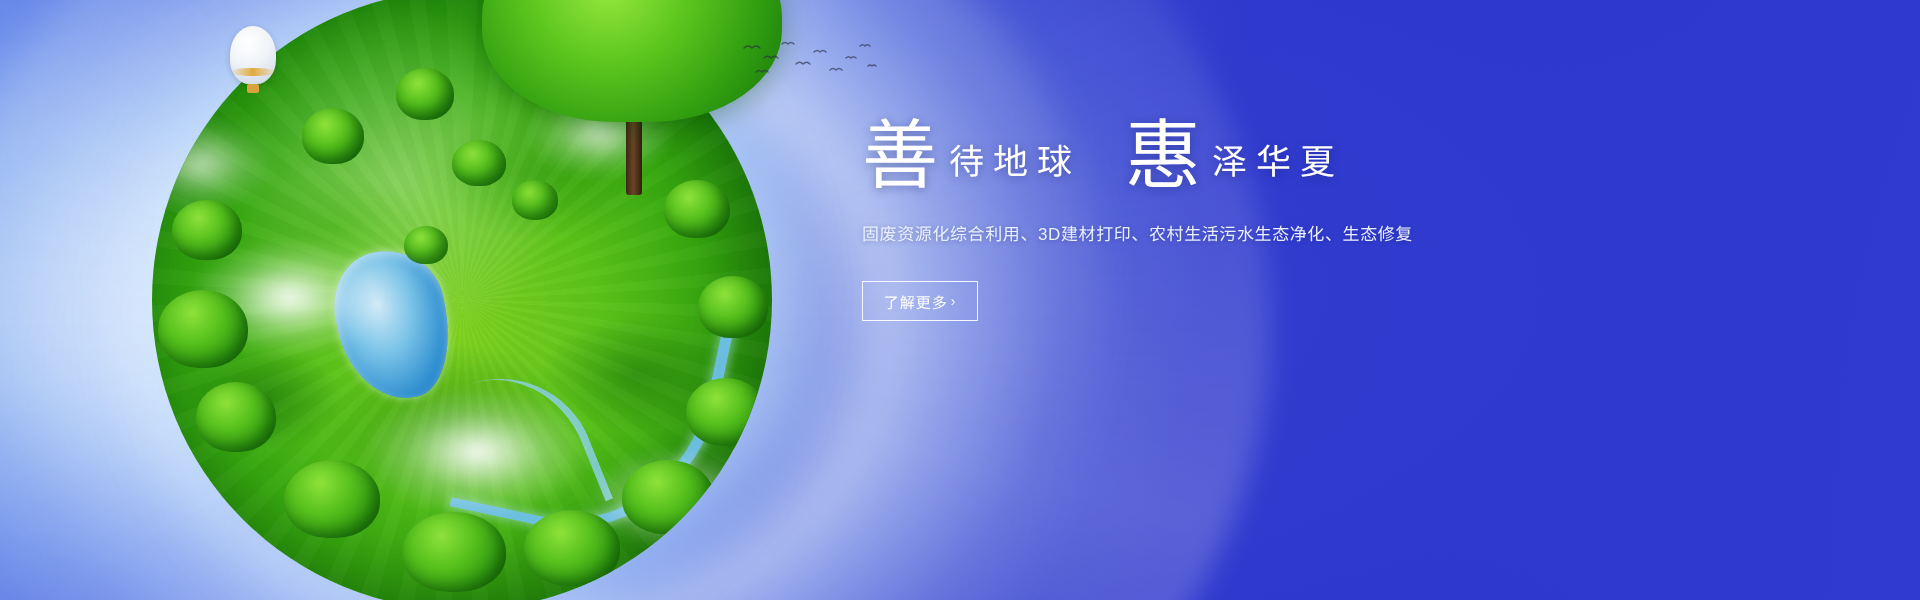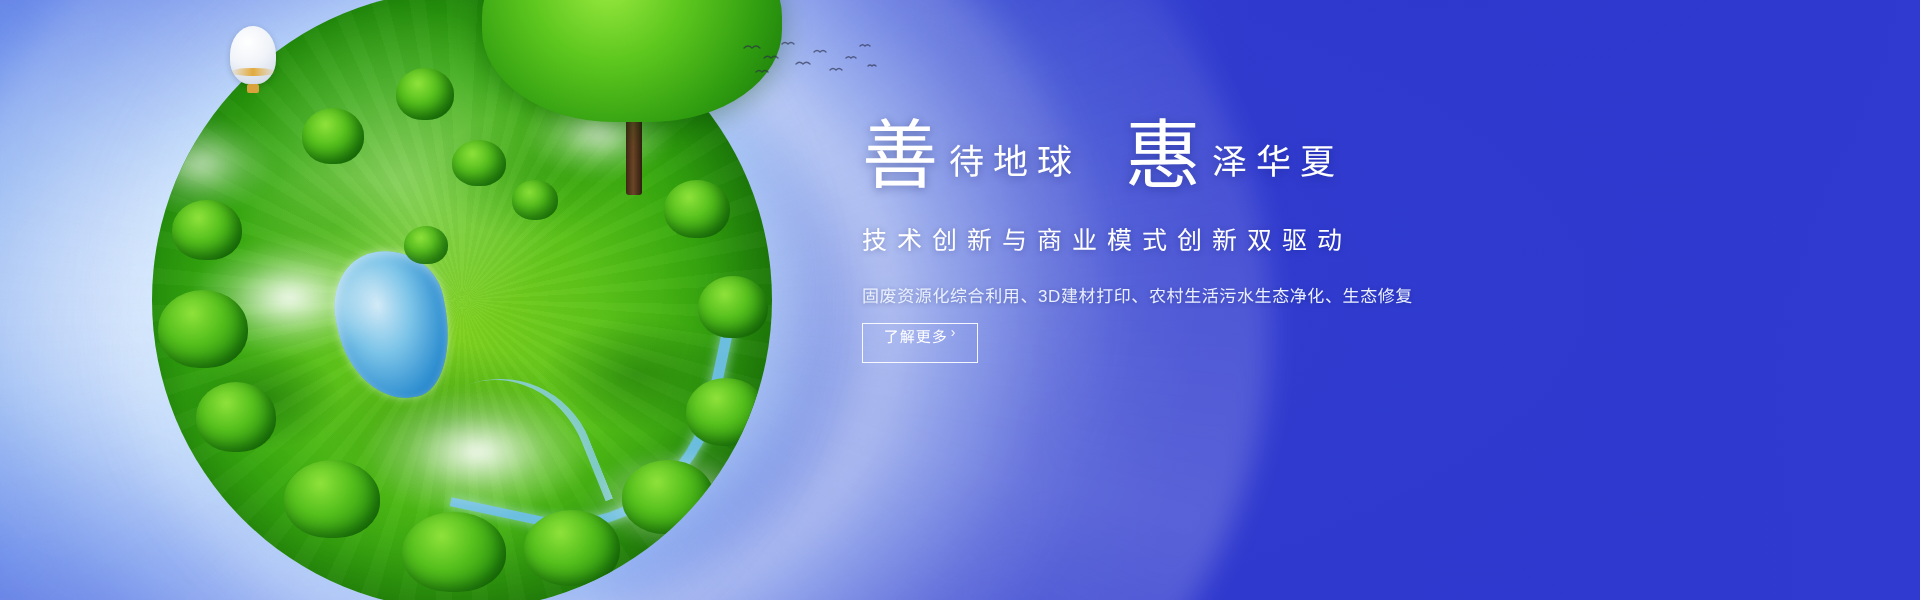--- a/index.html
+++ b/index.html
@@ -125,21 +125,21 @@
 
   .subtitle{
     margin-top:26px;color:#fff;font-size:25px;letter-spacing:10px;white-space:nowrap;
     text-shadow:0 1px 6px rgba(10,20,90,.3);font-weight:400;
   }
   .desc{
     margin-top:26px;color:#eaf0ff;font-size:17px;letter-spacing:.6px;white-space:nowrap;
     text-shadow:0 1px 5px rgba(10,20,90,.3);
   }
   .cta{
-    margin-top:16px;display:inline-flex;align-items:flex-start;justify-content:center;gap:3px;
+    margin-top:36px;display:inline-flex;align-items:center;justify-content:center;gap:3px;
     width:116px;height:40px;border:1px solid rgba(255,255,255,.92);
     color:#fff;font-size:15px;letter-spacing:1px;background:transparent;cursor:pointer;
     box-sizing:border-box;
   }
   .cta .chev{font-size:14px;line-height:1;opacity:.95;}
 </style>
 </head>
 <body>
 
 <div class="hero">
@@ -206,21 +206,20 @@
       </g>
     </svg>
   </div>
 
   <div class="content">
 
     <div class="headline">
       <span class="hl-big">善</span><span class="hl-small">待地球</span><span class="hl-gap"></span><span class="hl-big">惠</span><span class="hl-small">泽华夏</span>
     </div>
 
-    <div class="subtitle">技术创新与商业模式创新双驱动</div>
 
     <div class="desc">固废资源化综合利用、3D建材打印、农村生活污水生态净化、生态修复</div>
 
     <div>
       <button class="cta">
         <span>了解更多</span>
         <span class="chev">›</span>
       </button>
     </div>
 

